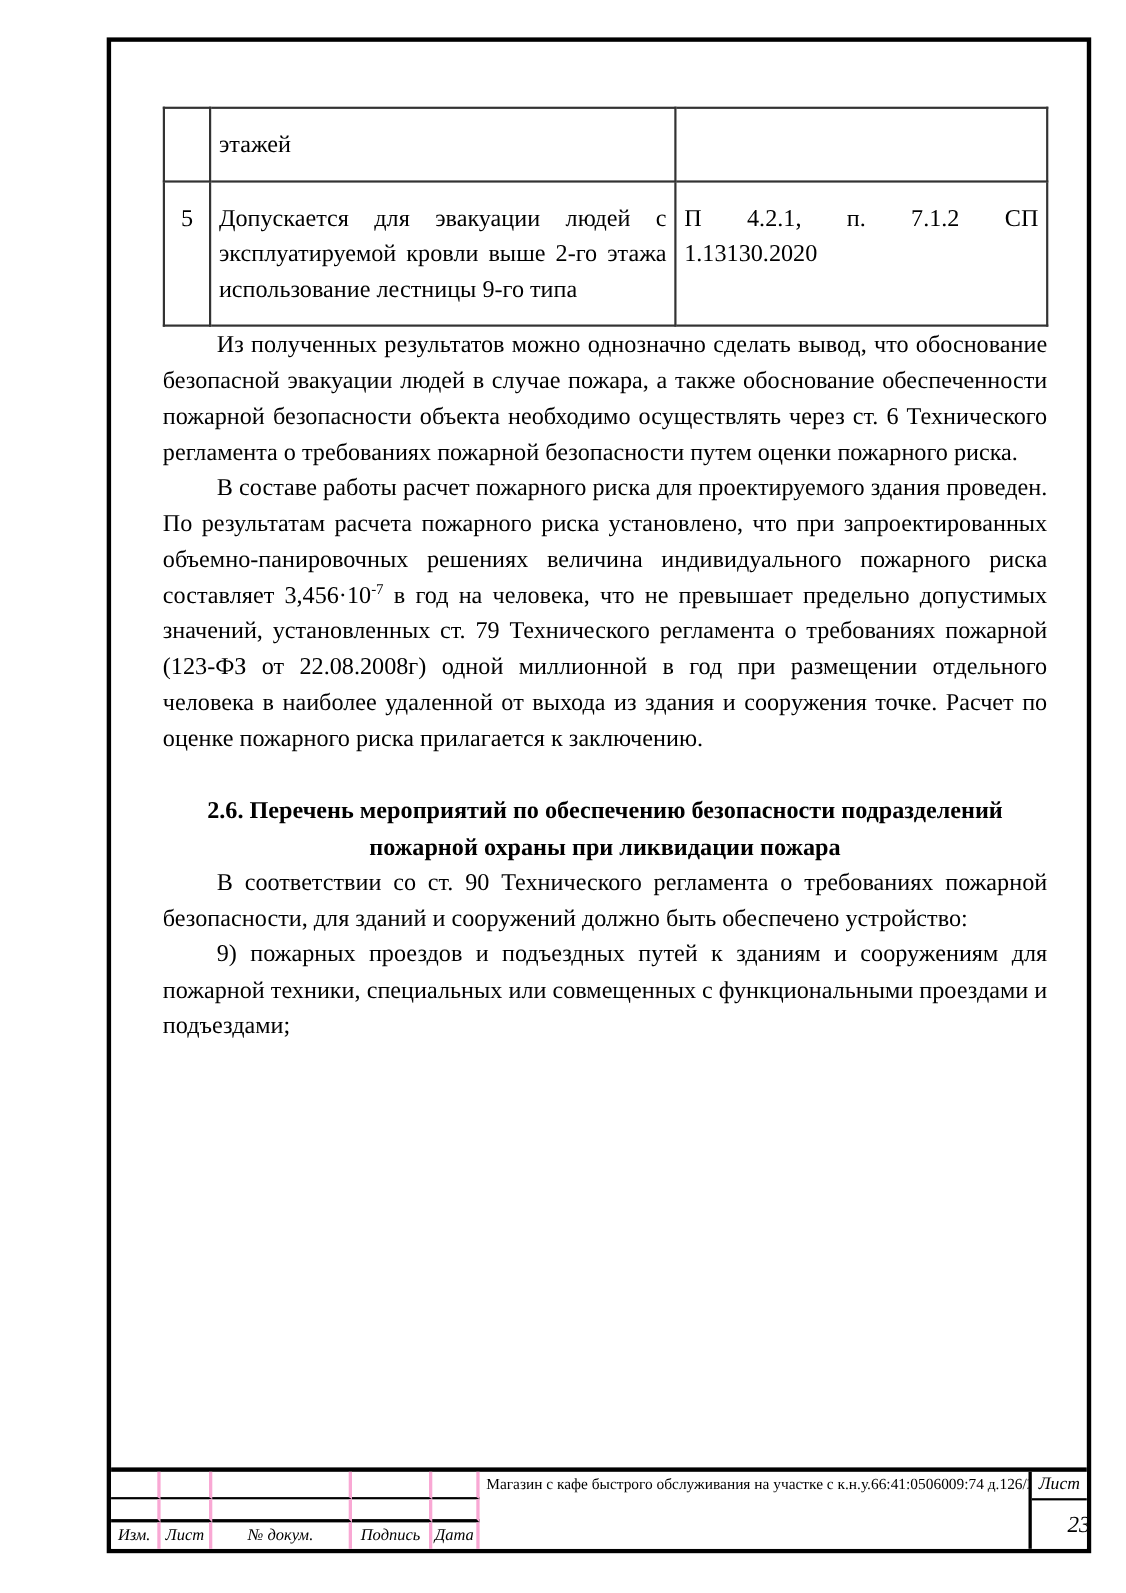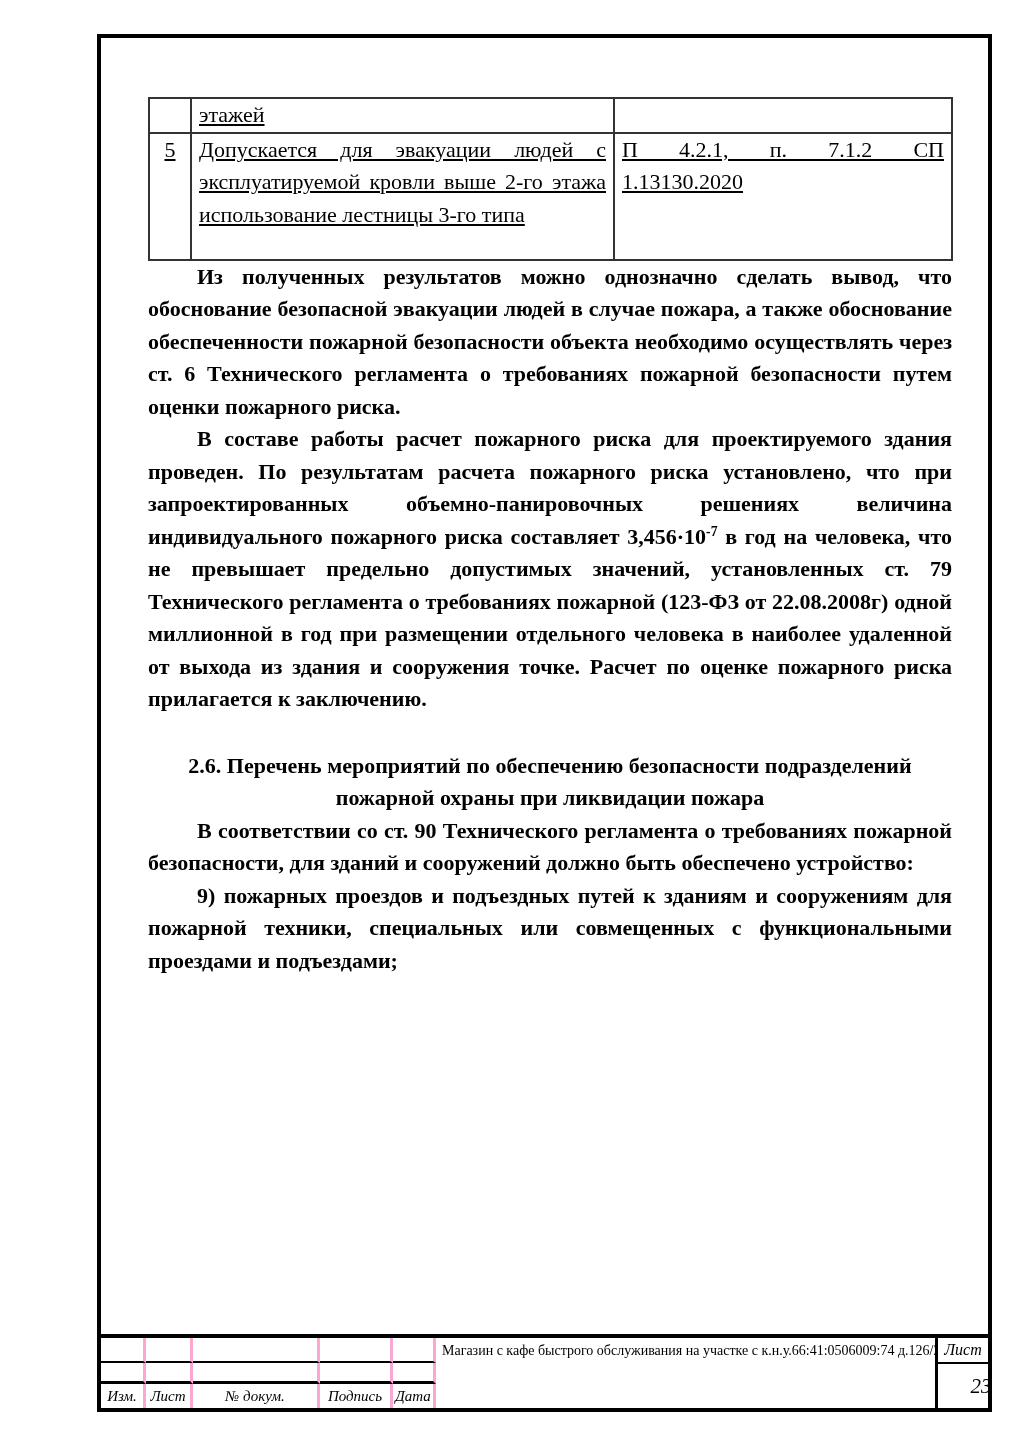--- a/index.html
+++ b/index.html
@@ -25,34 +25,33 @@
     font-size:22px; line-height:32.5px;
     text-align:justify;
     overflow:hidden;
   }
 
   
   table.doc-table { width:100%; border-collapse:collapse; table-layout:fixed; }
   table.doc-table td {
     border:2px solid #333;
     vertical-align:top;
-    padding:0 7px;
+    padding:16px 7px;
     line-height:32.5px;
-    text-decoration:underline;
   }
   td.c-num  { width:42px; text-align:center; padding:0 2px; }
   td.c-text { width:423px; }
   td.c-ref  { width:338px; }
   tr.row-cont td { height:33px; }
   tr.row-main td { height:127px; }
   .ref-l1 { text-align:justify; text-align-last:justify; }
   .ref-l2 { text-align:left; }
 
   
-  .para { text-indent:49px; text-align:justify;font-weight:bold; }
+  .para { text-indent:49px; text-align:justify; }
   .para sup { font-size:0.62em; line-height:0; vertical-align:super; }
   .heading {
     margin-top:34px;
     font-weight:bold;
     text-align:center;
     text-indent:0;
   }
 
   
   .stamp {
@@ -106,21 +105,21 @@
 
       <table class="doc-table">
         <tbody>
           <tr class="row-cont">
             <td class="c-num"></td>
             <td class="c-text">этажей</td>
             <td class="c-ref"></td>
           </tr>
           <tr class="row-main">
             <td class="c-num">5</td>
-            <td class="c-text">Допускается для эвакуации людей с эксплуатируемой кровли выше 2-го этажа использование лестницы 3-го типа</td>
+            <td class="c-text">Допускается для эвакуации людей с эксплуатируемой кровли выше 2-го этажа использование лестницы 9-го типа</td>
             <td class="c-ref">
               <div class="ref-l1">П 4.2.1, п. 7.1.2 СП</div>
               <div class="ref-l2">1.13130.2020</div>
             </td>
           </tr>
         </tbody>
       </table>
 
       <p class="para">Из полученных результатов можно однозначно сделать вывод, что обоснование безопасной эвакуации людей в случае пожара, а также обоснование обеспеченности пожарной безопасности объекта необходимо осуществлять через ст. 6 Технического регламента о требованиях пожарной безопасности путем оценки пожарного риска.</p>
 

